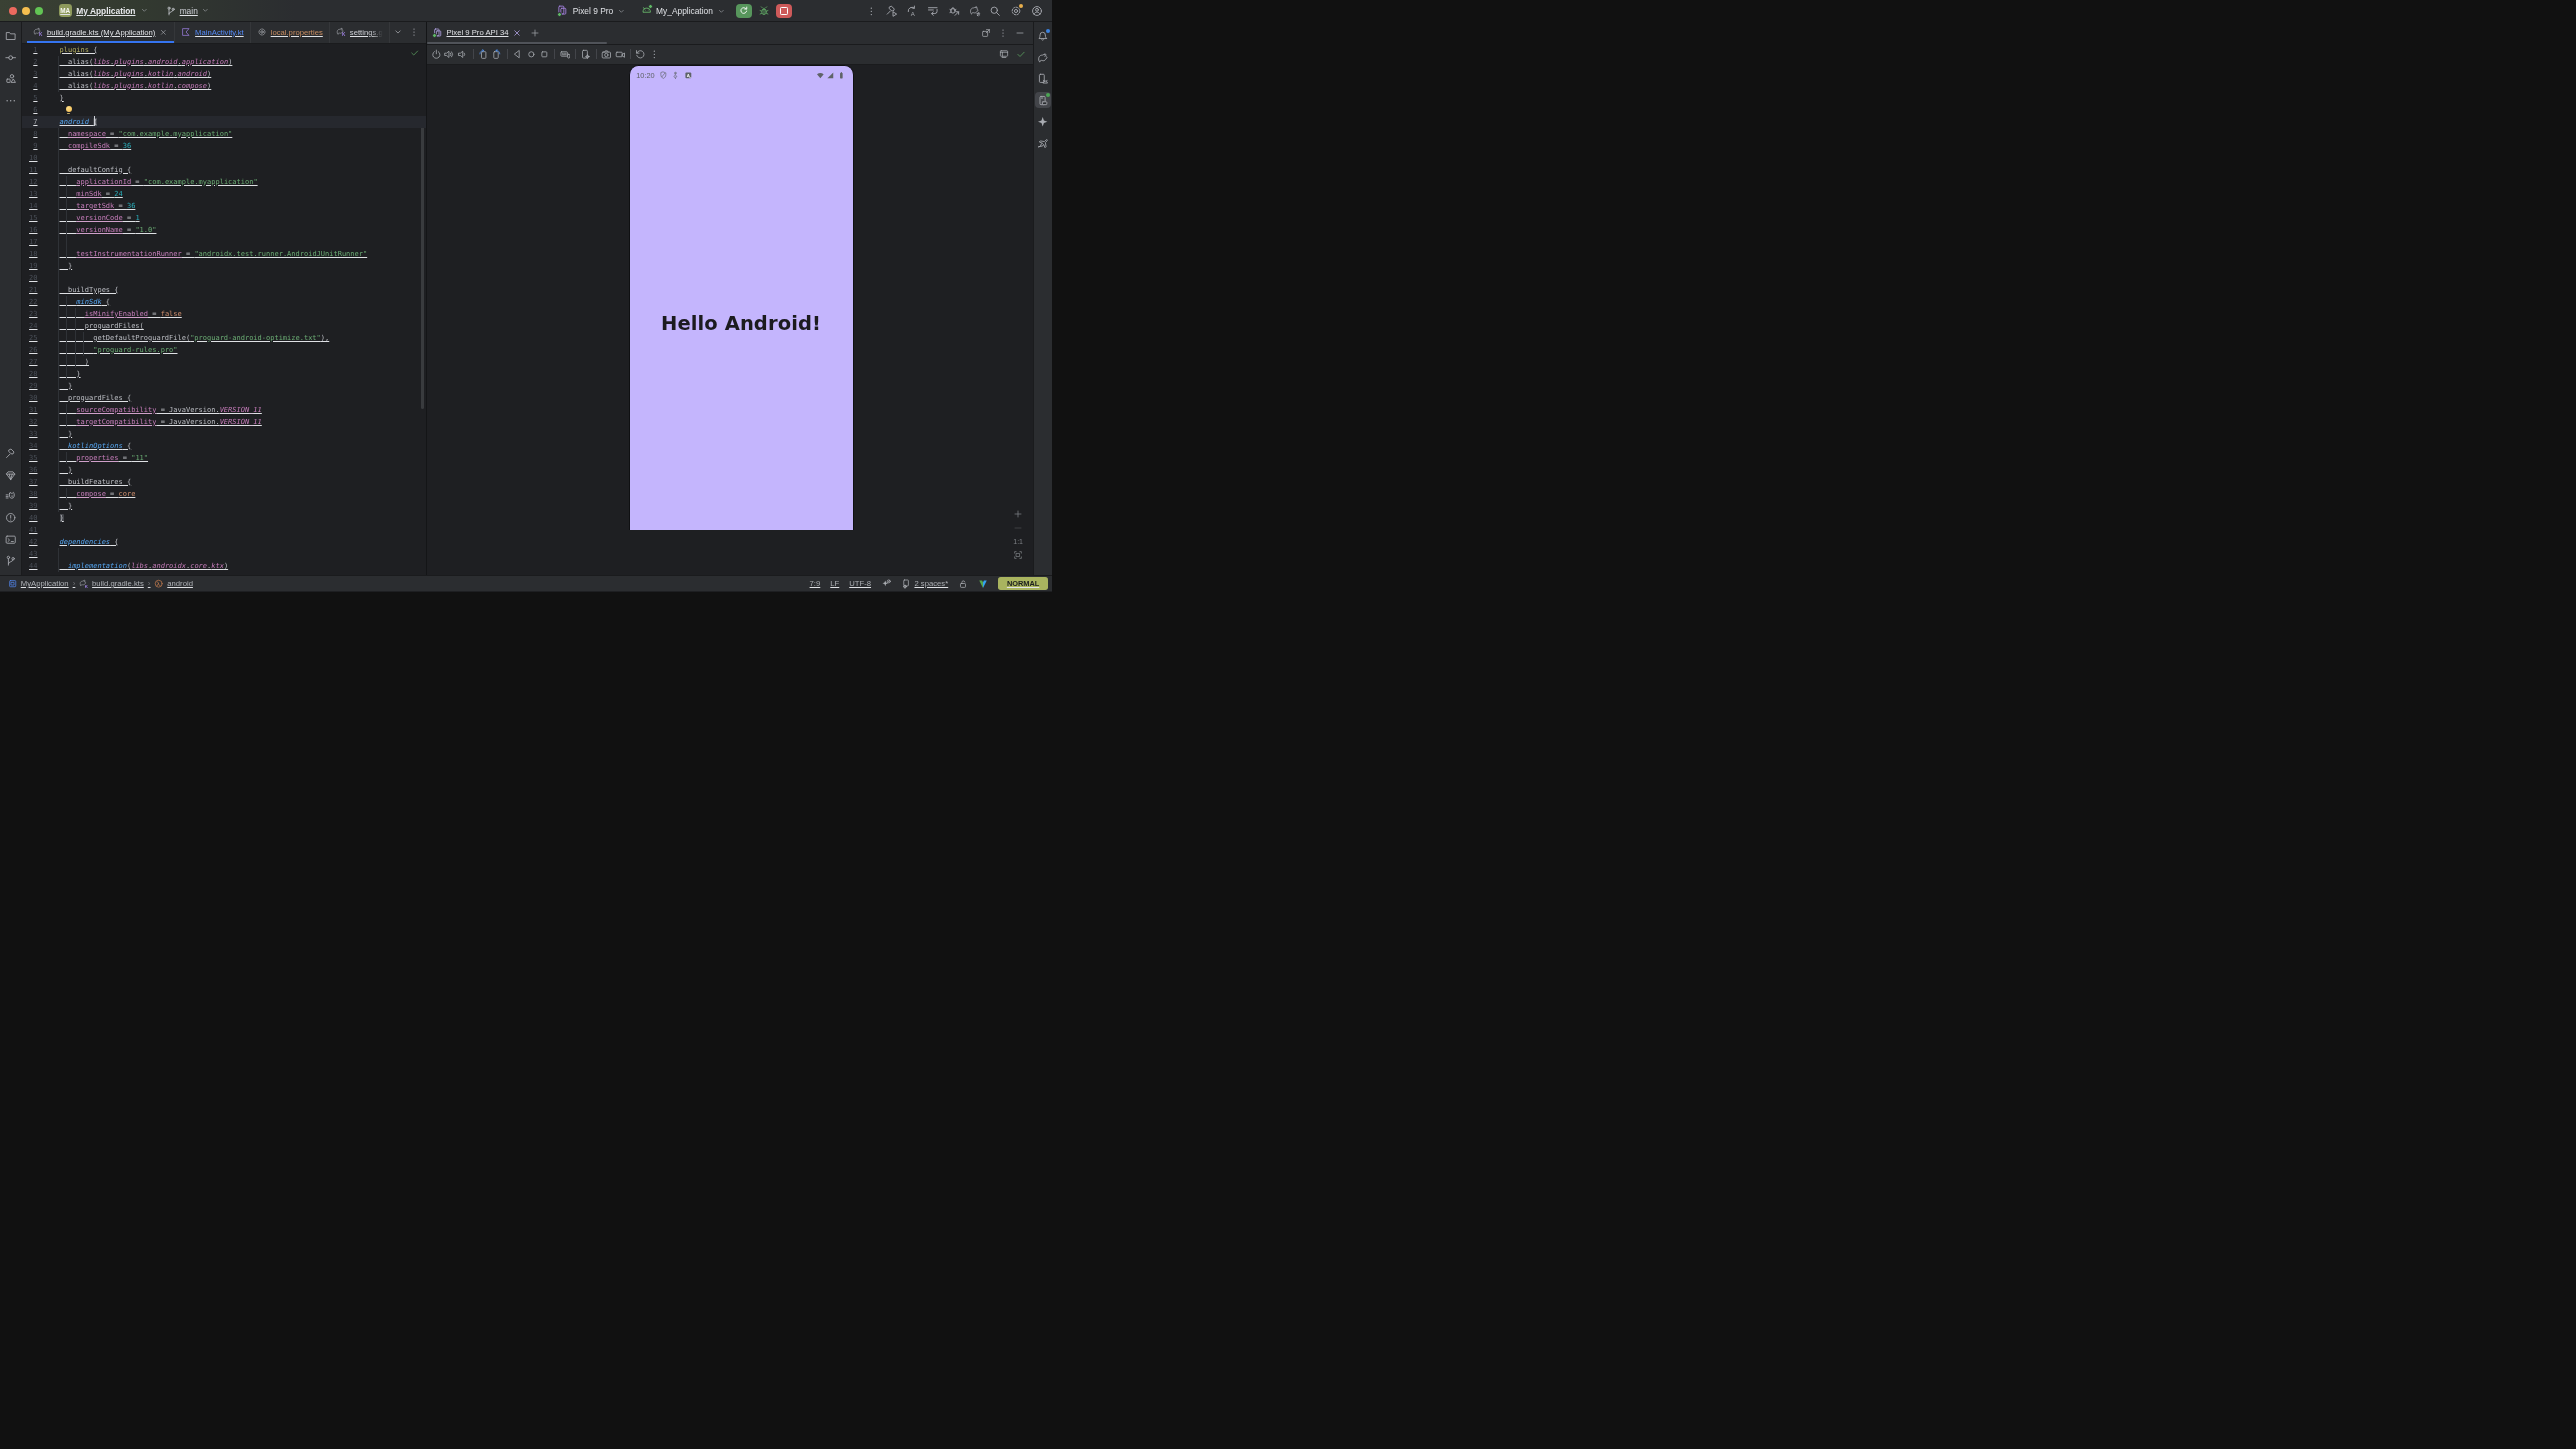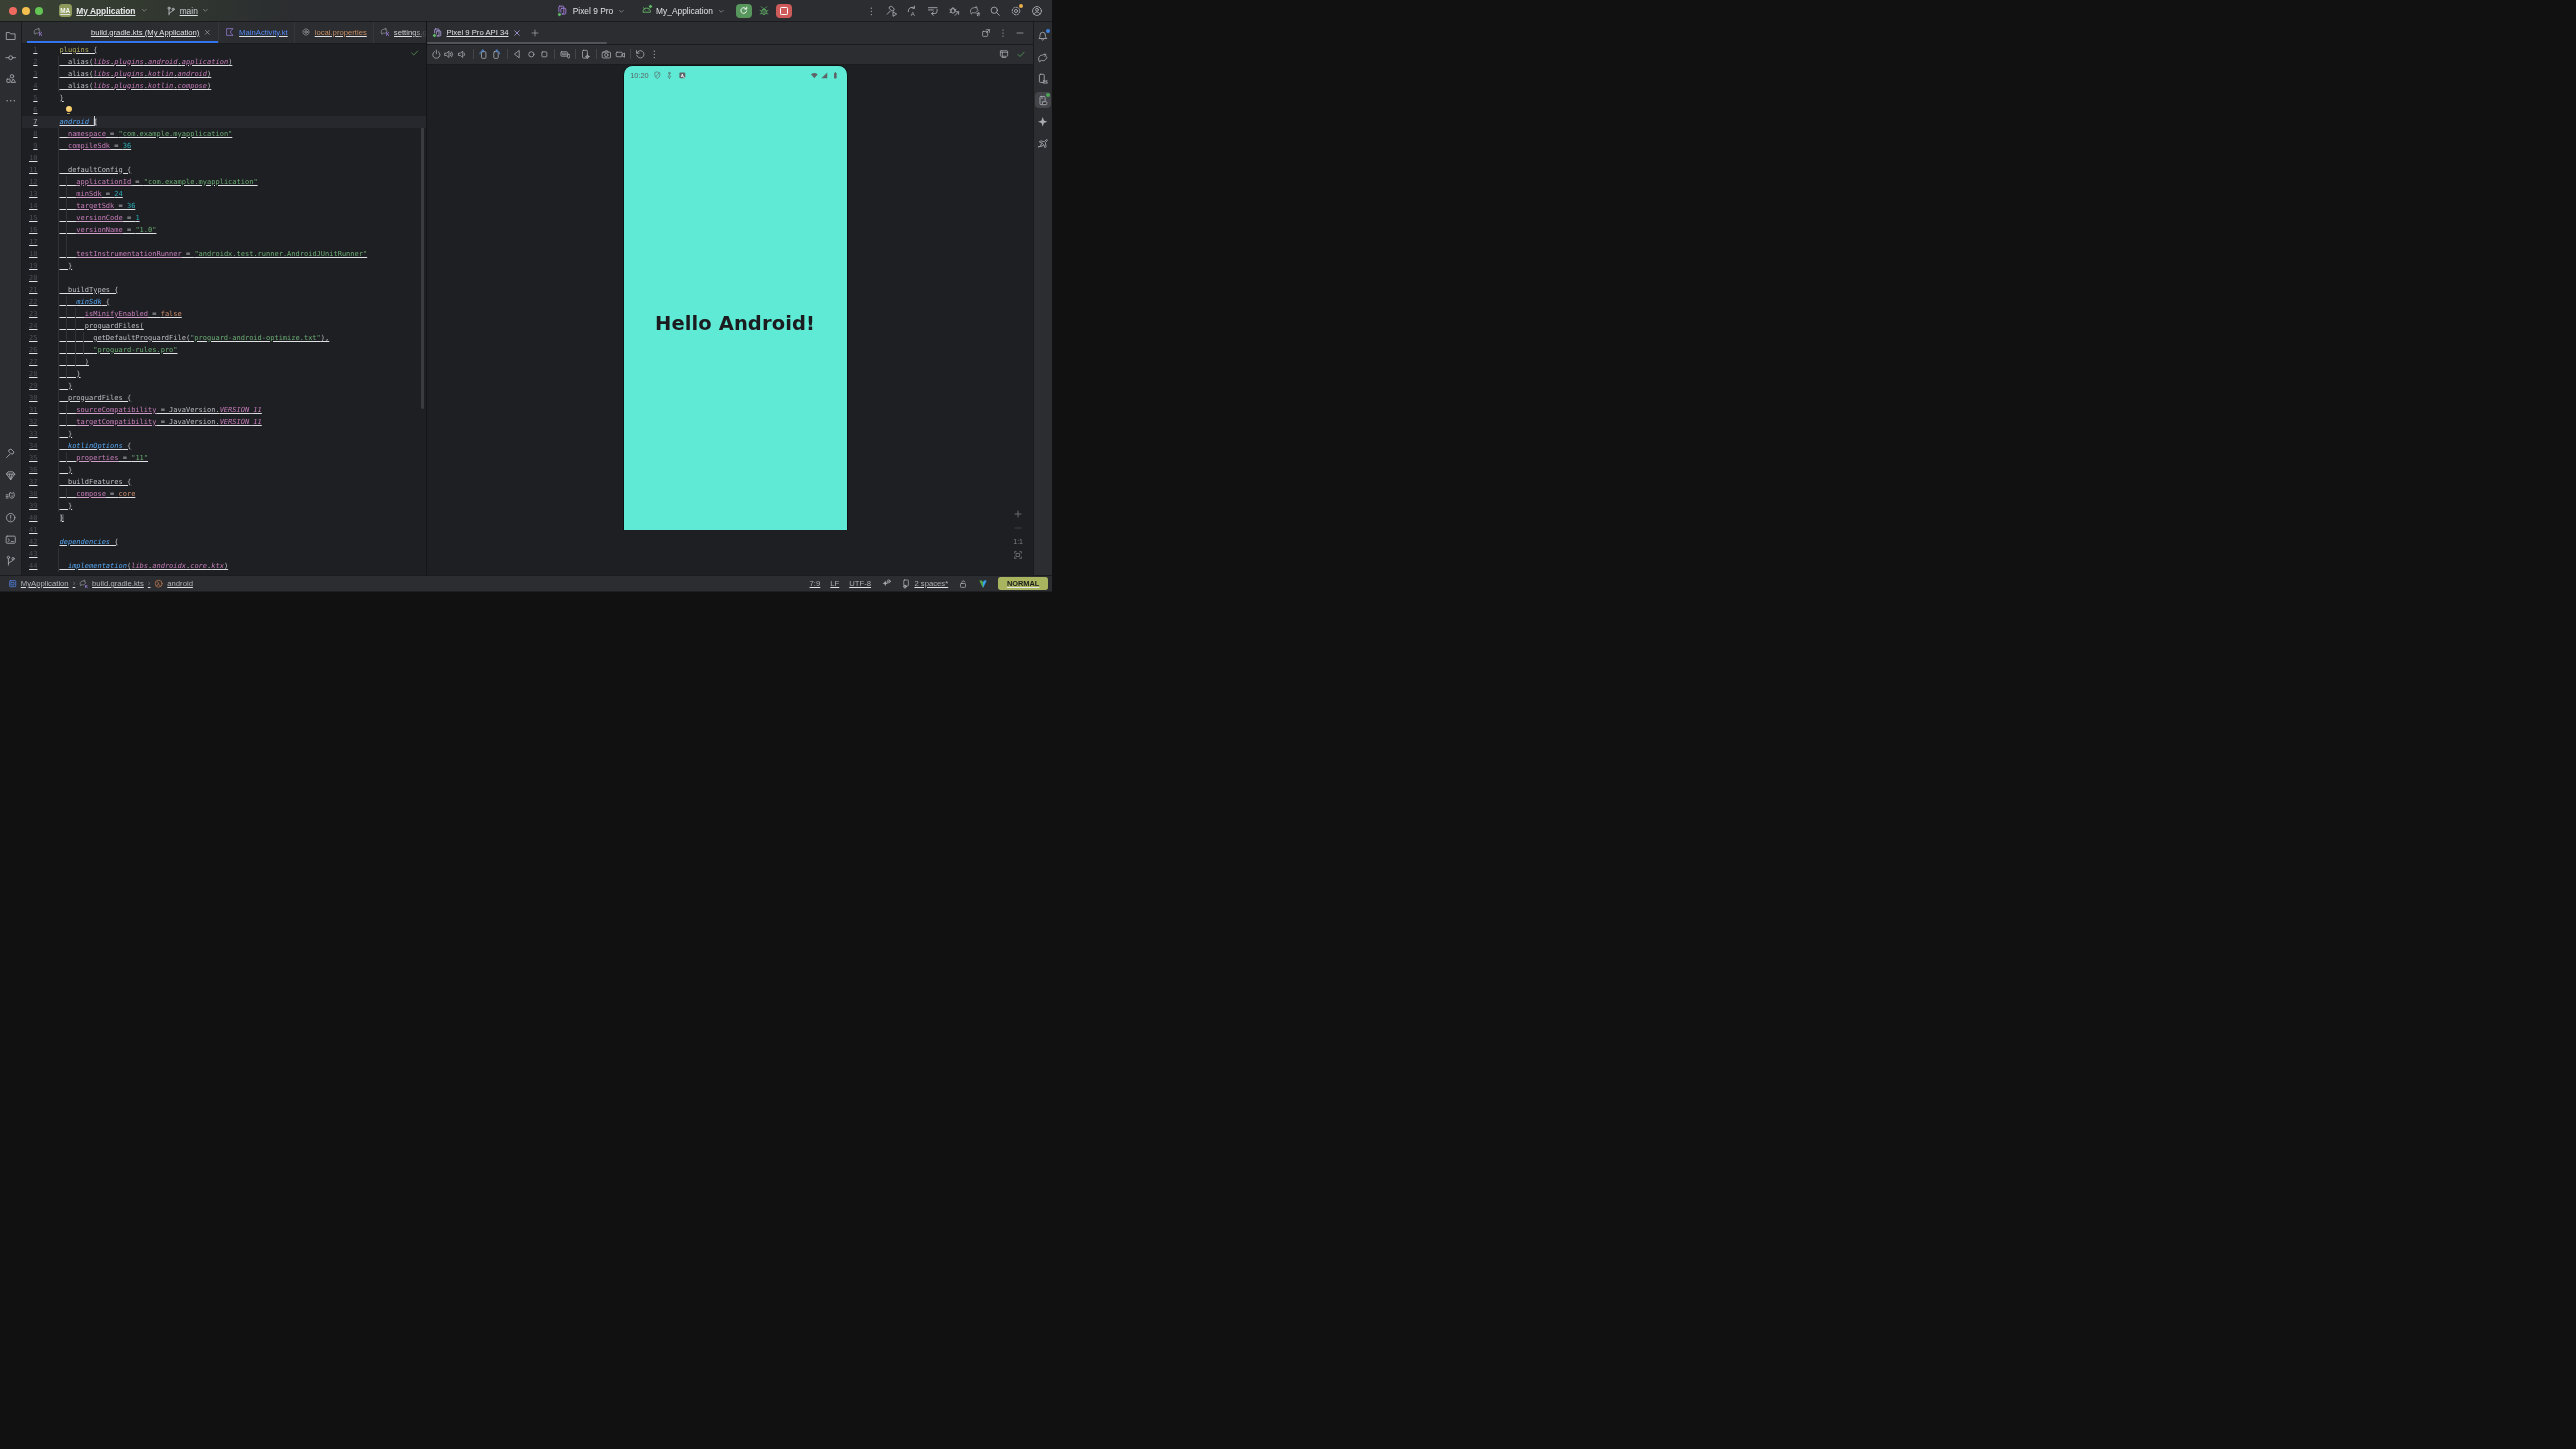--- a/index.html
+++ b/index.html
@@ -68,21 +68,21 @@
   .ptab{display:flex;align-items:center;gap:4px;}
   .ptab .ic{width:10px;height:10px;color:#B9A9EE;}
   .plusbtn{margin-left:8px;color:#9DA0A6;}
   .pt-controls{position:absolute;right:8px;display:flex;gap:6.7px;color:#9DA0A6;}
   .htrack{position:absolute;left:0;bottom:0;height:2px;width:180px;background:#505359;border-radius:1.3px;}
   .devtoolbar{height:19px;background:#2B2D30;border-bottom:0.7px solid #1A1B1D;display:flex;align-items:center;padding:0 6.7px 0 4px;gap:2.7px;}
   .devtoolbar .ic{width:10.7px;height:10.7px;}
   .tsep{width:0.7px;height:10.7px;background:#43454A;margin:0 2px;}
   .tb-right-grp{margin-left:auto;display:flex;gap:6.7px;align-items:center;}
   .devcontent{position:relative;flex:1;background:#1E1F22;}
-  .phone{position:absolute;left:196px;top:0px;width:225px;height:465px;background:#5eead4;border:1.3px solid #0F1012;border-bottom:none;border-radius:9.4px 9.4px 0 0;box-sizing:border-box;overflow:hidden;}
+  .phone{position:absolute;left:202px;top:0px;width:225px;height:465px;background:#c4b5fd;border:1.3px solid #0F1012;border-bottom:none;border-radius:9.4px 9.4px 0 0;box-sizing:border-box;overflow:hidden;}
   .astatus{display:flex;align-items:center;padding:5.4px 6.7px 0 6.7px;color:#5F6368;font-size:7.4px;gap:4px;}
   .astatus .ic{width:8.7px;height:8.7px;color:#5F6368;}
   .ast-right{margin-left:auto;display:flex;gap:2px;align-items:center;}
   .hello{position:absolute;top:246px;left:0;right:0;text-align:center;font-size:19.5px;font-weight:bold;color:#1C1B1F;font-family:"DejaVu Sans",sans-serif;letter-spacing:0.1px;}
   .gesture{position:absolute;left:50%;transform:translateX(-50%);top:504px;width:58px;height:2.7px;border-radius:1.3px;background:#1C1B1F;}
   .zoomctrl{position:absolute;right:9.4px;top:444px;display:flex;flex-direction:column;align-items:center;gap:4.7px;color:#7E8186;font-size:7px;}
   .zoomctrl .ic{width:10px;height:10px;color:#7E8186;}
   .zoomctrl .dim{opacity:.45;}
   
   .statusbar{height:16px;background:#2B2D30;border-top:0.7px solid #1A1B1D;display:flex;align-items:center;font-size:7.7px;color:#B0B3B8;box-sizing:border-box;}
@@ -354,21 +354,21 @@
             <span class="ic" style="width: 10px; height: 10px;">
               <svg viewBox="0 0 16 16" fill="none" stroke="currentColor" stroke-width="1.2" stroke-linecap="round" stroke-linejoin="round" width="100%" height="100%" style="font-size:11.5px">
                 <g transform="scale(.82)">
                   <path d="M2.8 12.6c-.7-1.9-.7-4.2.3-5.9C4 5.1 5.6 4.3 7.3 4.5c.8.1 1.2-.9 2.3-.9 1.9 0 3.2 1.3 3.4 3l1 1.1c.3.4.1.9-.3 1.1l-1.1.4c-.5 1.9-2 3.1-3.9 3.1-1.2 0-1.8-.6-2.6-.6-.9 0-1.6.5-1.9 1.9z"></path>
                   <path d="M9.8 3.6c.4-.9 1.4-1.3 2.1-.8.5.3.6 1 .2 1.4"></path>
                   <circle cx="10.9" cy="6.3" r=".55" fill="currentColor" stroke="none"></circle>
                 </g>
                 <text x="9.6" y="14.6" font-size="7.5" font-weight="bold" font-family="sans-serif" fill="#9B7EDE" stroke="none">K</text>
               </svg>
             </span>
-            <span style="color: rgb(223, 225, 229); margin-left: 44px;">build.gradle.kts (My Application)</span>
+            <span style="color: rgb(223, 225, 229);">build.gradle.kts (My Application)</span>
             <span class="ic" style="width: 8.7px; height: 8.7px;">
               <svg viewBox="0 0 16 16" fill="none" stroke="currentColor" stroke-width="1.2" stroke-linecap="round" stroke-linejoin="round" width="100%" height="100%">
                 <path d="M4.4 4.4l7.2 7.2M11.6 4.4l-7.2 7.2"></path>
               </svg>
             </span>
           </div>
           <div class="etab">
             <span class="ic" style="width: 10px; height: 10px;">
               <svg viewBox="0 0 16 16" fill="none" stroke="#9B7EDE" stroke-width="1.2" stroke-linecap="round" stroke-linejoin="round" width="100%" height="100%">
                 <path d="M3.2 2.6h9.6L8 8l4.8 5.4H3.2z"></path>

